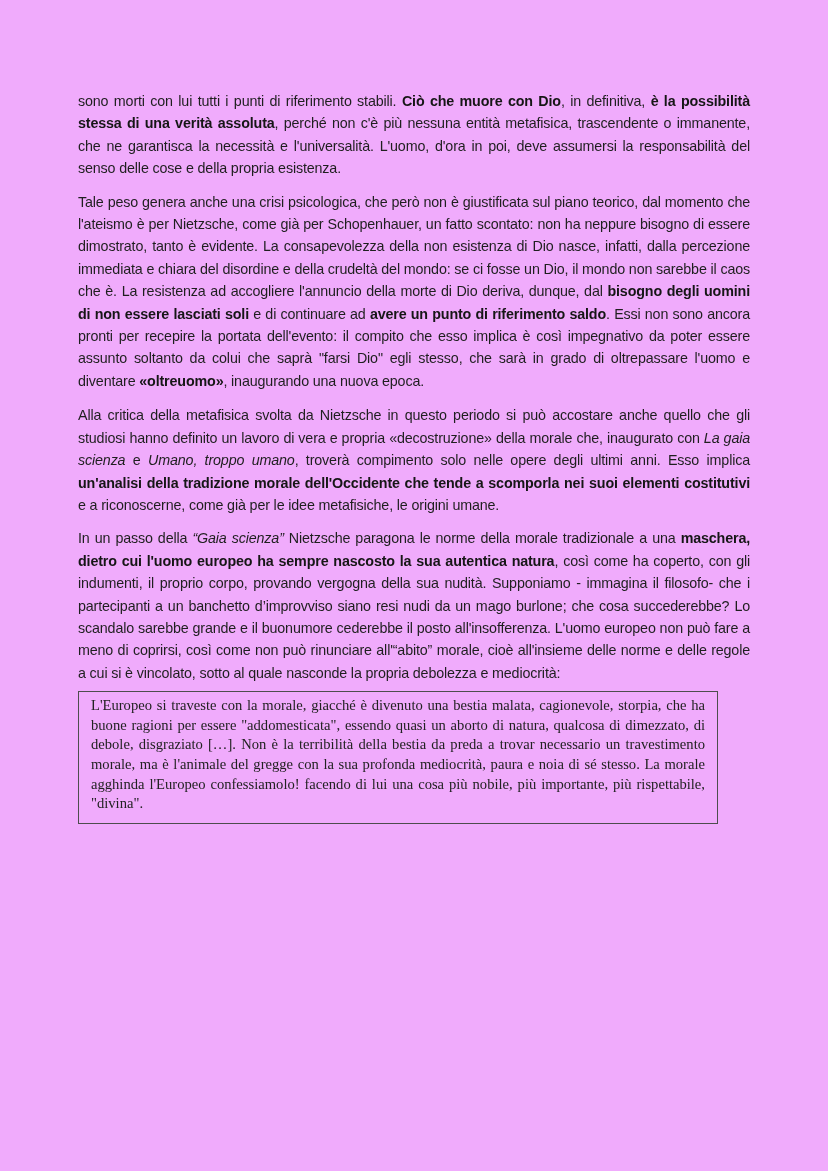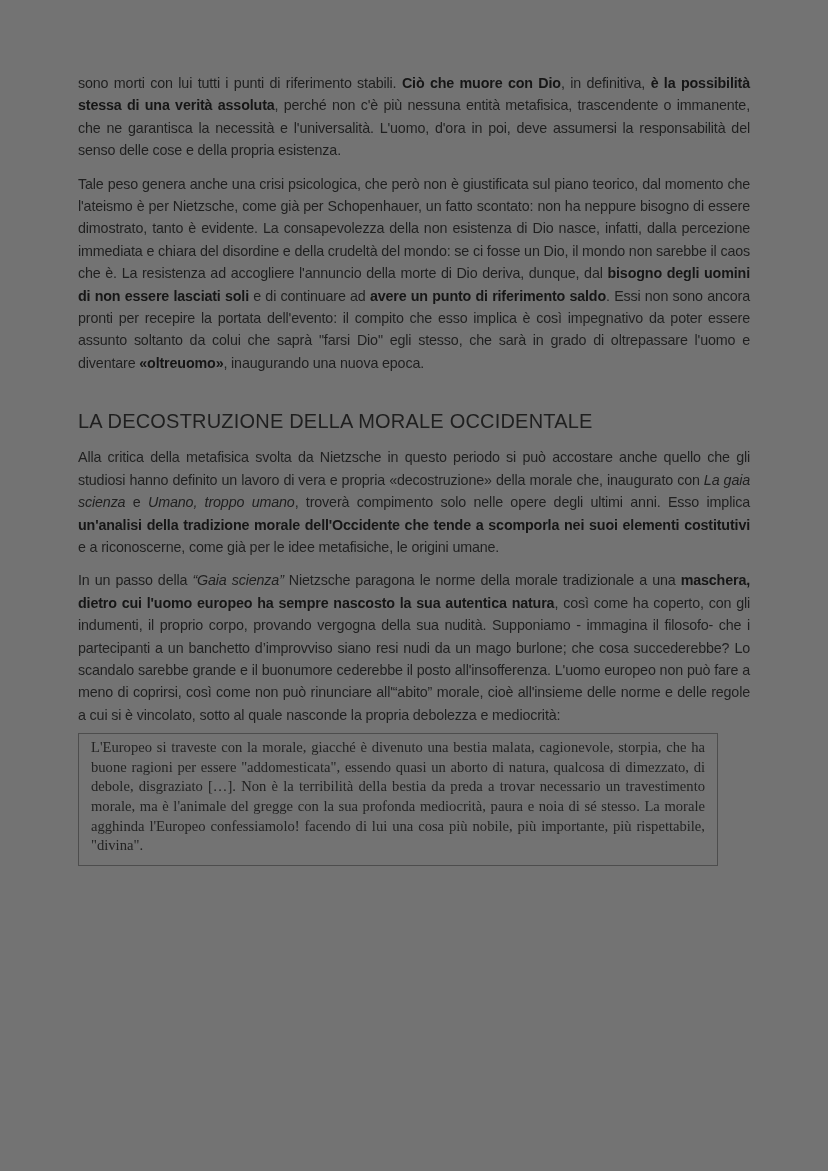--- a/index.html
+++ b/index.html
@@ -11,22 +11,22 @@
     width: 828px;
     height: 1171px;
     overflow: hidden;
     position: relative;
     font-family: "Liberation Sans", sans-serif;
   }
   .page {
     box-sizing: border-box;
     width: 828px;
     height: 1171px;
-    padding: 72px 78px 0 78px;
-    background: #737373;
+    padding: 90px 78px 0 78px;
+    background: #f0abfc;
     color: #1f1f1f;
   }
   .body-text {
     font-family: "Liberation Sans", sans-serif;
     font-size: 14.3px;
     line-height: 22.4px;
     letter-spacing: -0.15px;
     text-align: justify;
     margin: 0 0 11px 0;
     color: #1f1f1f;
@@ -62,21 +62,20 @@
 </head>
 <body>
 
 <div class="page">
 
   <p class="body-text"><span>sono morti con lui tutti i punti di riferimento stabili. </span><span class="seg-b">Ciò che muore con Dio</span><span>, in definitiva, </span><span class="seg-b">è la possibilità stessa di una verità assoluta</span><span>, perché non c'è più nessuna entità metafisica, trascendente o immanente, che ne garantisca la necessità e l'universalità. L'uomo, d'ora in poi, deve assumersi la responsabilità del senso delle cose e della propria esistenza.</span></p>
 
   <p class="body-text no-gap"><span>Tale peso genera anche una crisi psicologica, che però non è giustificata sul piano teorico, dal momento che l'ateismo è per Nietzsche, come già per Schopenhauer, un fatto scontato: non ha neppure bisogno di essere dimostrato, tanto è evidente. La consapevolezza della non esistenza di Dio nasce, infatti, dalla percezione immediata e chiara del disordine e della crudeltà del mondo: se ci fosse un Dio, il mondo non sarebbe il caos che è. La resistenza ad accogliere l'annuncio della morte di Dio deriva, dunque, dal </span><span class="seg-b">bisogno degli uomini di non essere lasciati soli</span><span> e di continuare ad </span><span class="seg-b">avere un punto di riferimento saldo</span><span>. Essi non sono ancora pronti per recepire la portata dell'evento: il compito che esso implica è così impegnativo da poter essere assunto soltanto da colui che saprà "farsi Dio" egli stesso, che sarà in grado di oltrepassare l'uomo e diventare </span><span class="seg-b">«oltreuomo»</span><span>, inaugurando una nuova epoca.</span></p>
 
 
-  <h1 class="section-heading">LA DECOSTRUZIONE DELLA MORALE OCCIDENTALE</h1>
 
   <p class="body-text"><span>Alla critica della metafisica svolta da Nietzsche in questo periodo si può accostare anche quello che gli studiosi hanno definito un lavoro di vera e propria «decostruzione» della morale che, inaugurato con </span><span class="seg-i">La gaia scienza</span><span> e </span><span class="seg-i">Umano, troppo umano</span><span>, troverà compimento solo nelle opere degli ultimi anni. Esso implica </span><span class="seg-b">un'analisi della tradizione morale dell'Occidente che tende a scomporla nei suoi elementi costitutivi</span><span> e a riconoscerne, come già per le idee metafisiche, le origini umane.</span></p>
 
   <p class="body-text" style="margin-bottom:7px;"><span>In un passo della </span><span class="seg-i">“Gaia scienza”</span><span> Nietzsche paragona le norme della morale tradizionale a una </span><span class="seg-b">maschera, dietro cui l'uomo europeo ha sempre nascosto la sua autentica natura</span><span>, così come ha coperto, con gli indumenti, il proprio corpo, provando vergogna della sua nudità. Supponiamo - immagina il filosofo- che i partecipanti a un banchetto d’improvviso siano resi nudi da un mago burlone; che cosa succederebbe? Lo scandalo sarebbe grande e il buonumore cederebbe il posto all'insofferenza. L'uomo europeo non può fare a meno di coprirsi, così come non può rinunciare all'“abito” morale, cioè all'insieme delle norme e delle regole a cui si è vincolato, sotto al quale nasconde la propria debolezza e mediocrità:</span></p>
 
   <div class="quote-box">
     <p class="quote-text"><span>L'Europeo si traveste con la morale, giacché è divenuto una bestia malata, cagionevole, storpia, che ha buone ragioni per essere "addomesticata", essendo quasi un aborto di natura, qualcosa di dimezzato, di debole, disgraziato […]. Non è la terribilità della bestia da preda a trovar necessario un travestimento morale, ma è l'animale del gregge con la sua profonda mediocrità, paura e noia di sé stesso. La morale agghinda l'Europeo confessiamolo! facendo di lui una cosa più nobile, più importante, più rispettabile, "divina".</span></p>
   </div>
 
 </div>

